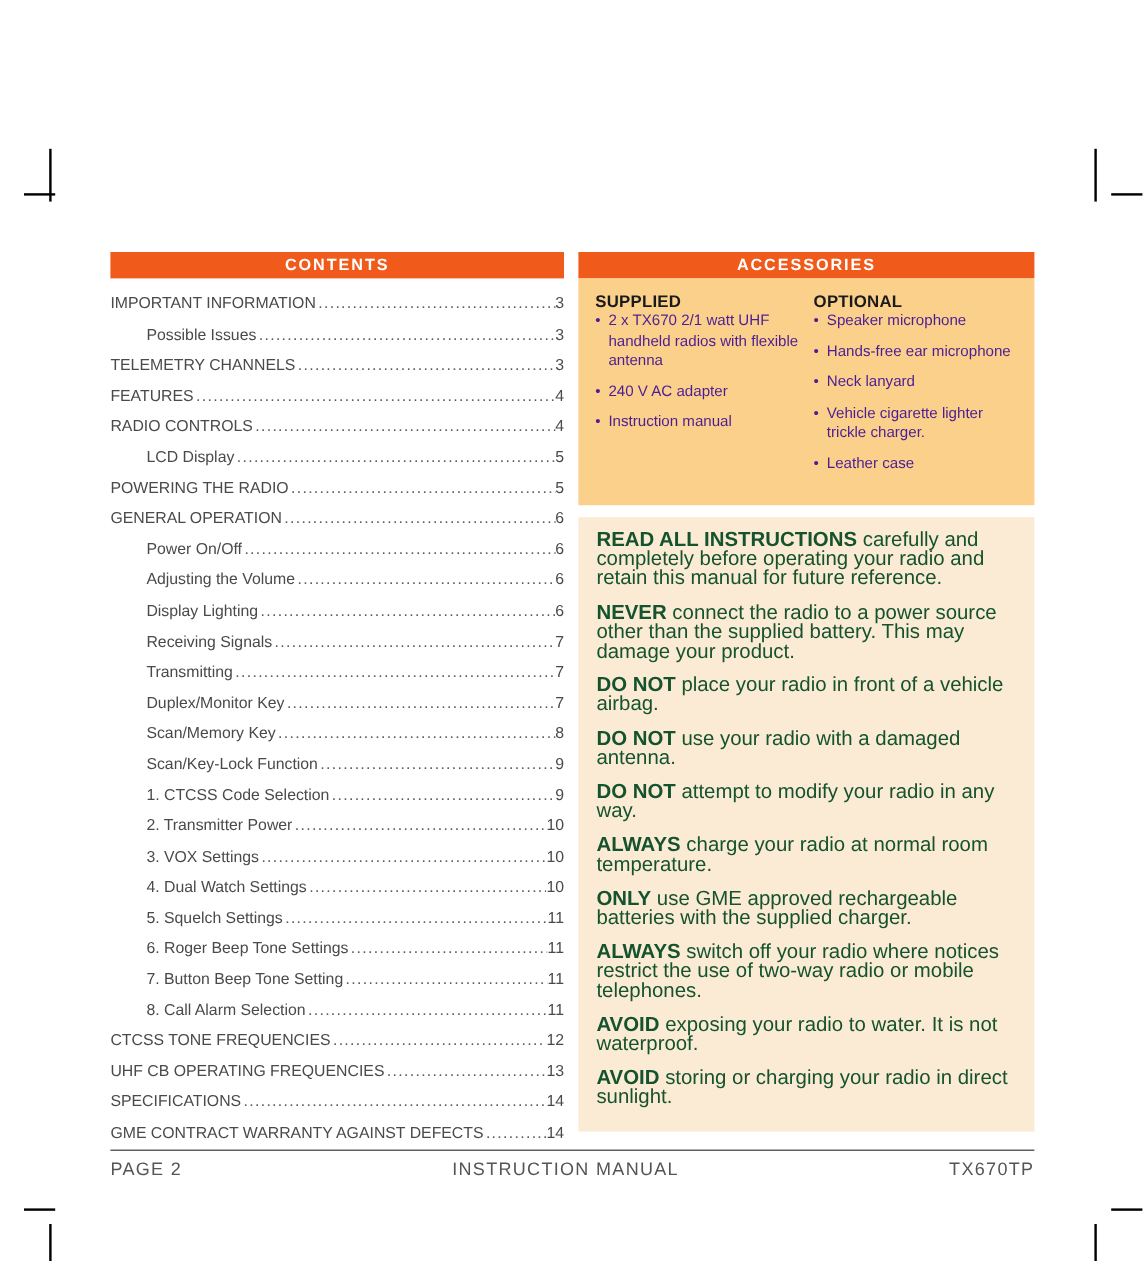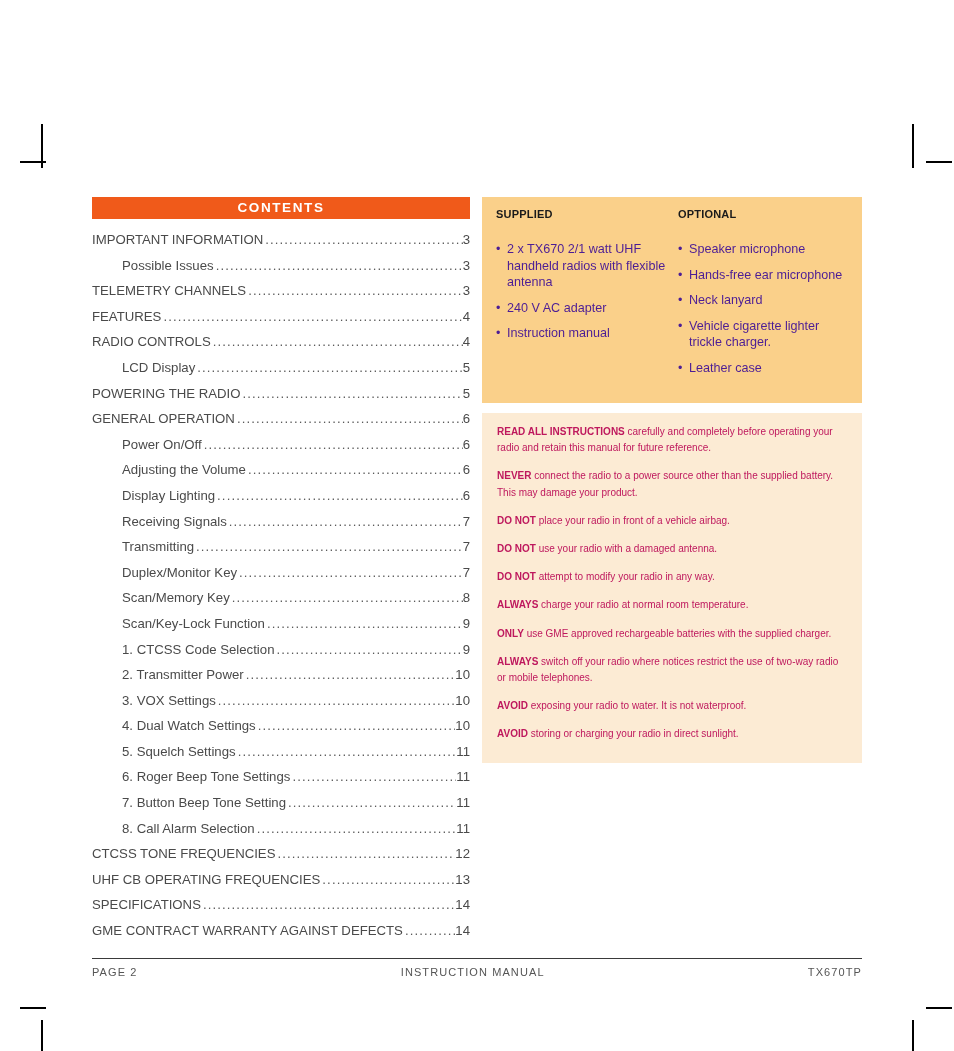--- a/index.html
+++ b/index.html
@@ -27,21 +27,21 @@
   
   .reg-swatch {
     position: absolute;
     background: #F05A1A;
   }
 
   
   .page {
     position: absolute;
     left: 92px;
-    top: 197px;
+    top: 210px;
     width: 770px;
     height: 690px;
   }
 
   .col-left {
     position: absolute;
     left: 0;
     top: 0;
     width: 378px;
   }
@@ -99,24 +99,24 @@
   .panel-acc {
     background: #FAD08A;
     padding: 11px 14px 18px 14px;
   }
   .acc-cols {
     display: flex;
   }
   .acc-col { width: 50%; }
   .acc-col.optional { padding-left: 12px; }
   .acc-head {
-    font-size: 11px;
+    font-size: 14px;
     font-weight: bold;
     color: #1a1a1a;
-    margin-bottom: 21px;
+    margin-bottom: 0;
     letter-spacing: 0.2px;
   }
   .acc-item {
     font-size: 12.6px;
     line-height: 16.5px;
     color: #4c1d95;
     margin-bottom: 9px;
     padding-left: 11px;
     position: relative;
   }
@@ -126,23 +126,23 @@
     left: 0;
     top: 0;
   }
 
   
   .panel-imp {
     background: #FCEBD4;
     padding: 11px 15px 20px 15px;
   }
   .imp-item {
-    font-size: 10px;
+    font-size: 17px;
     line-height: 16.2px;
-    color: #be185d;
+    color: #14532d;
     margin-bottom: 12px;
   }
   .imp-item:last-child { margin-bottom: 0; }
   .imp-lead {
     font-weight: bold;
   }
 
   .gap { height: 10px; }
 
   
@@ -155,21 +155,21 @@
     background: #3a3a3a;
   }
   .footer {
     position: absolute;
     left: 92px;
     top: 966px;
     width: 770px;
     display: flex;
     justify-content: space-between;
     align-items: baseline;
-    font-size: 11px;
+    font-size: 15px;
     letter-spacing: 1.1px;
     color: #555555;
     text-align: right;
   }
   .footer-center { }
   .footer-right { }
 </style>
 </head>
 <body>
 
@@ -332,20 +332,21 @@
           <span class="toc-label">GME CONTRACT WARRANTY AGAINST DEFECTS</span>
           <span class="toc-dots"></span>
           <span class="toc-page">14</span>
         </div>
       </div>
 
   </div>
 
   <div class="col-right">
 
+    <div class="bar">ACCESSORIES</div>
 
     <div class="panel-acc">
       <div class="acc-cols">
         <div class="acc-col supplied">
           <div class="acc-head">SUPPLIED</div>
           <div id="acc-supplied">
               <div class="acc-item">2 x TX670 2/1 watt UHF handheld radios with flexible antenna</div>
               <div class="acc-item">240 V AC adapter</div>
               <div class="acc-item">Instruction manual</div>
             </div>

